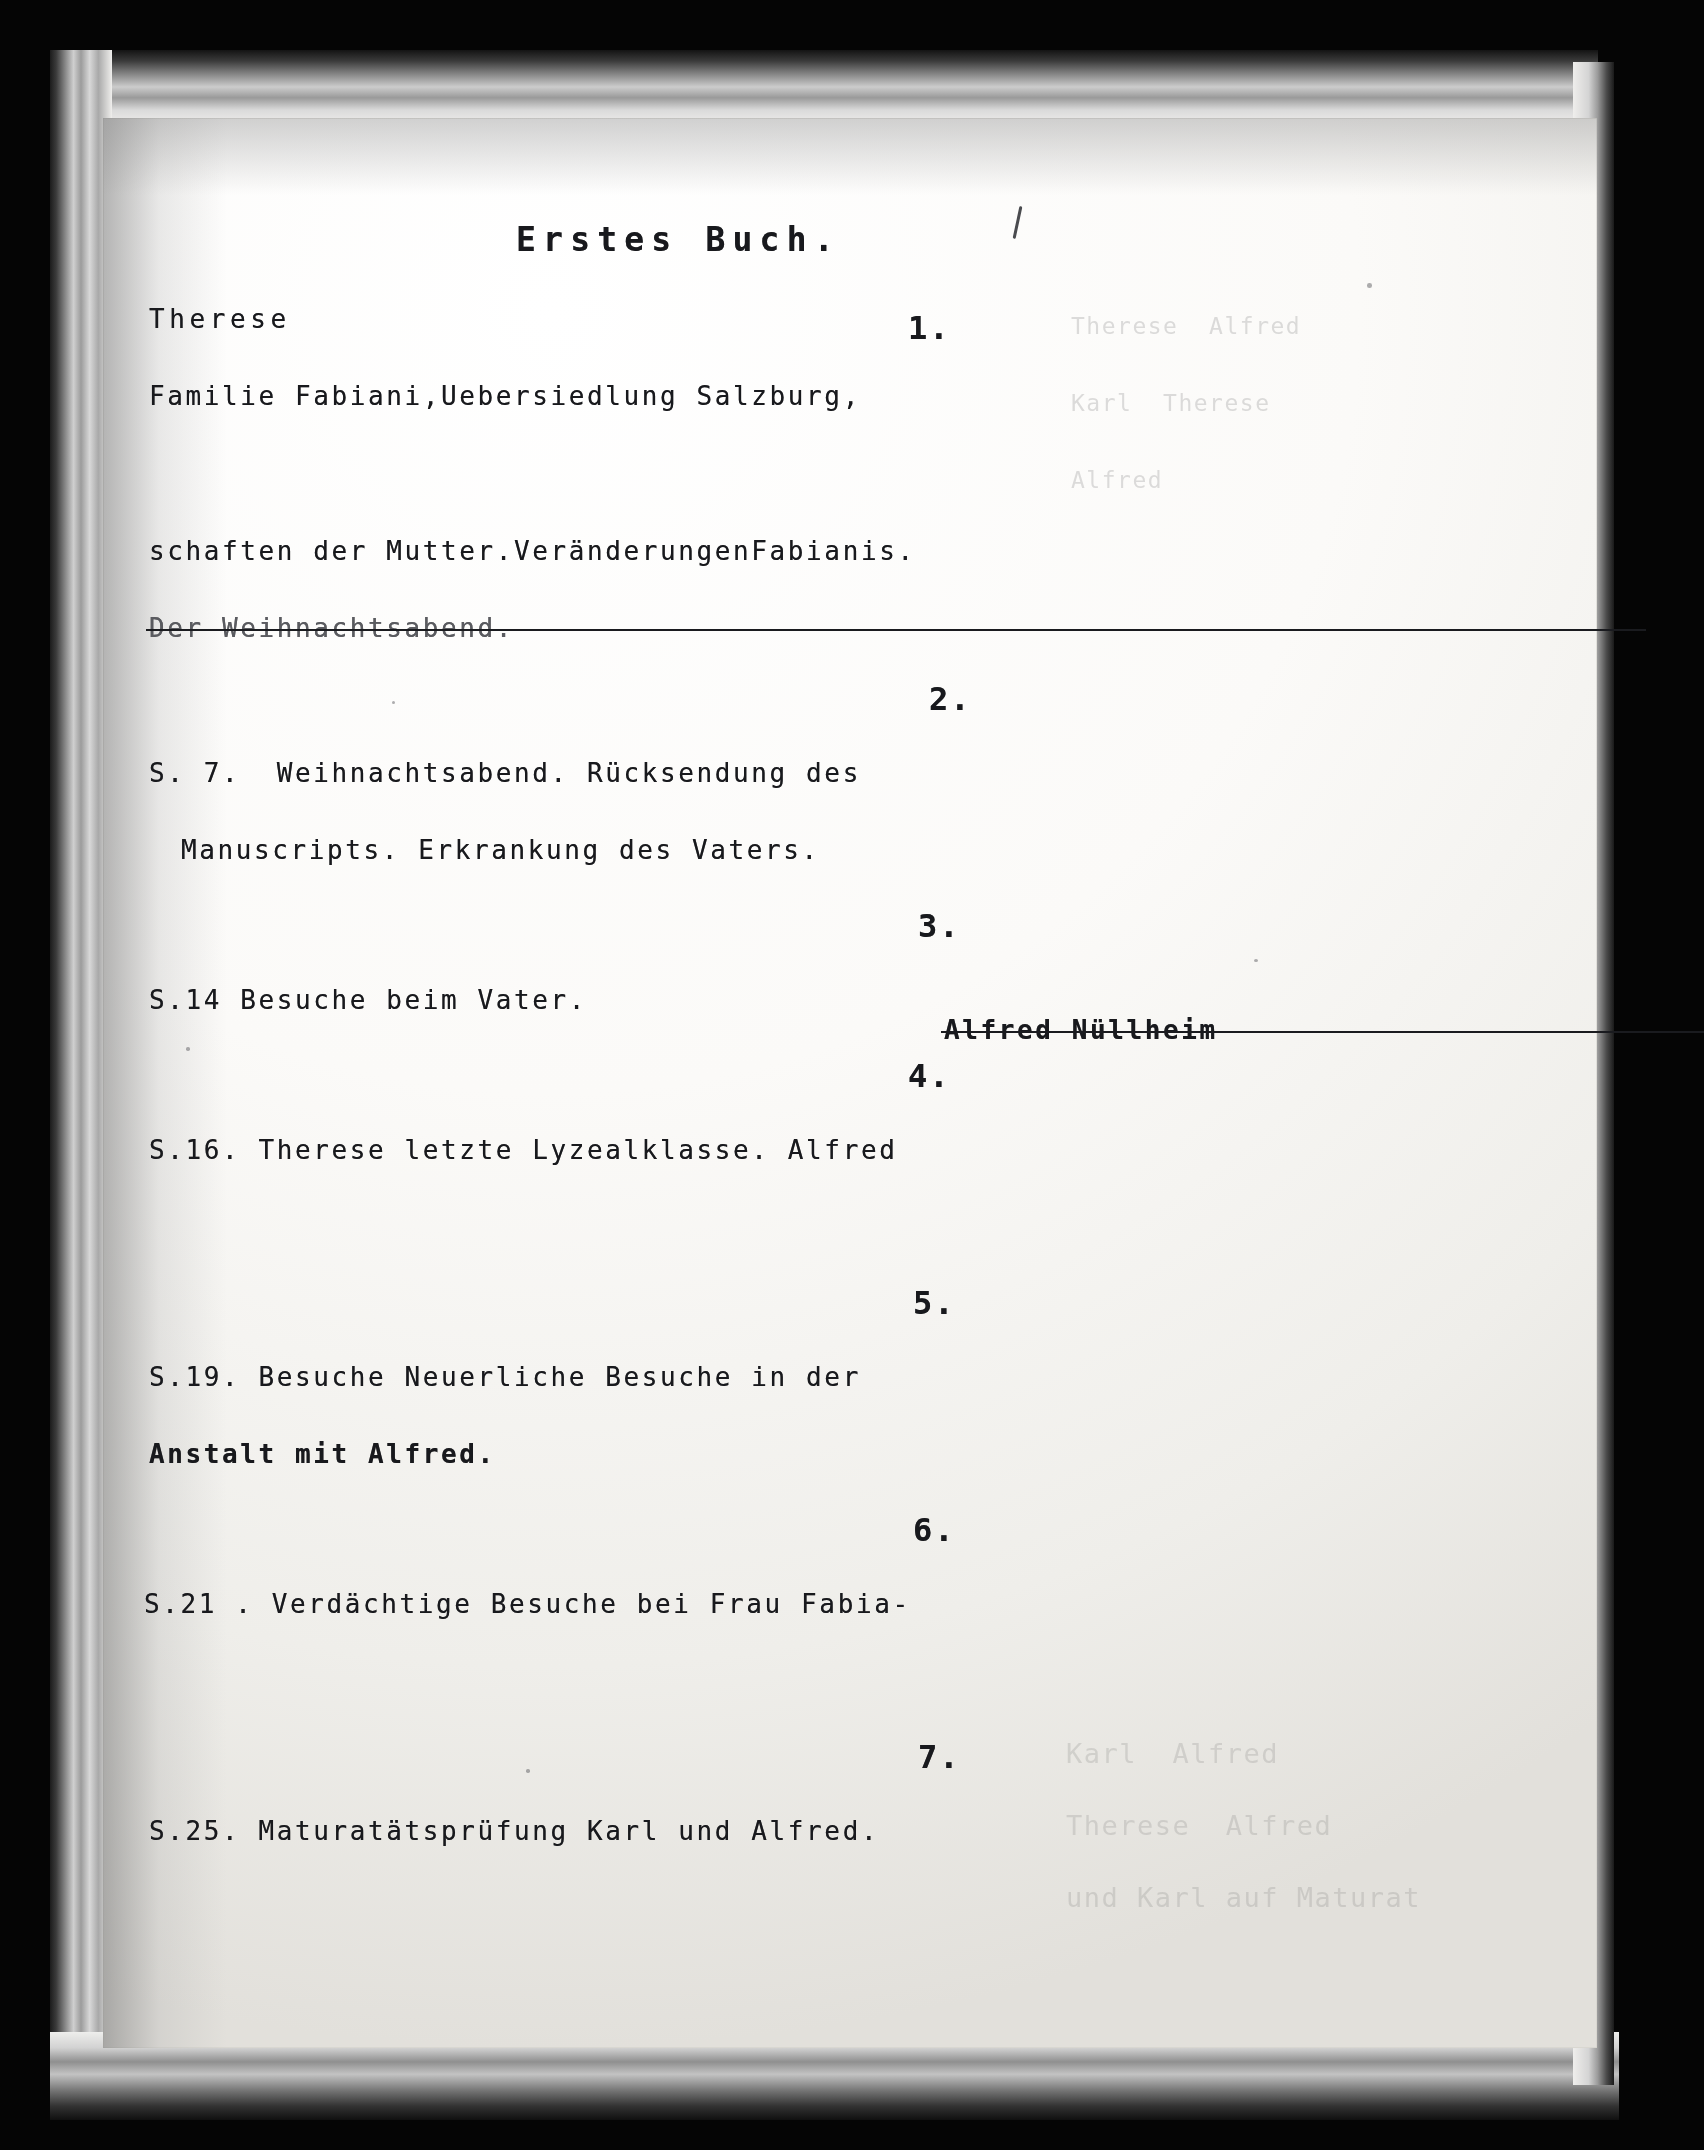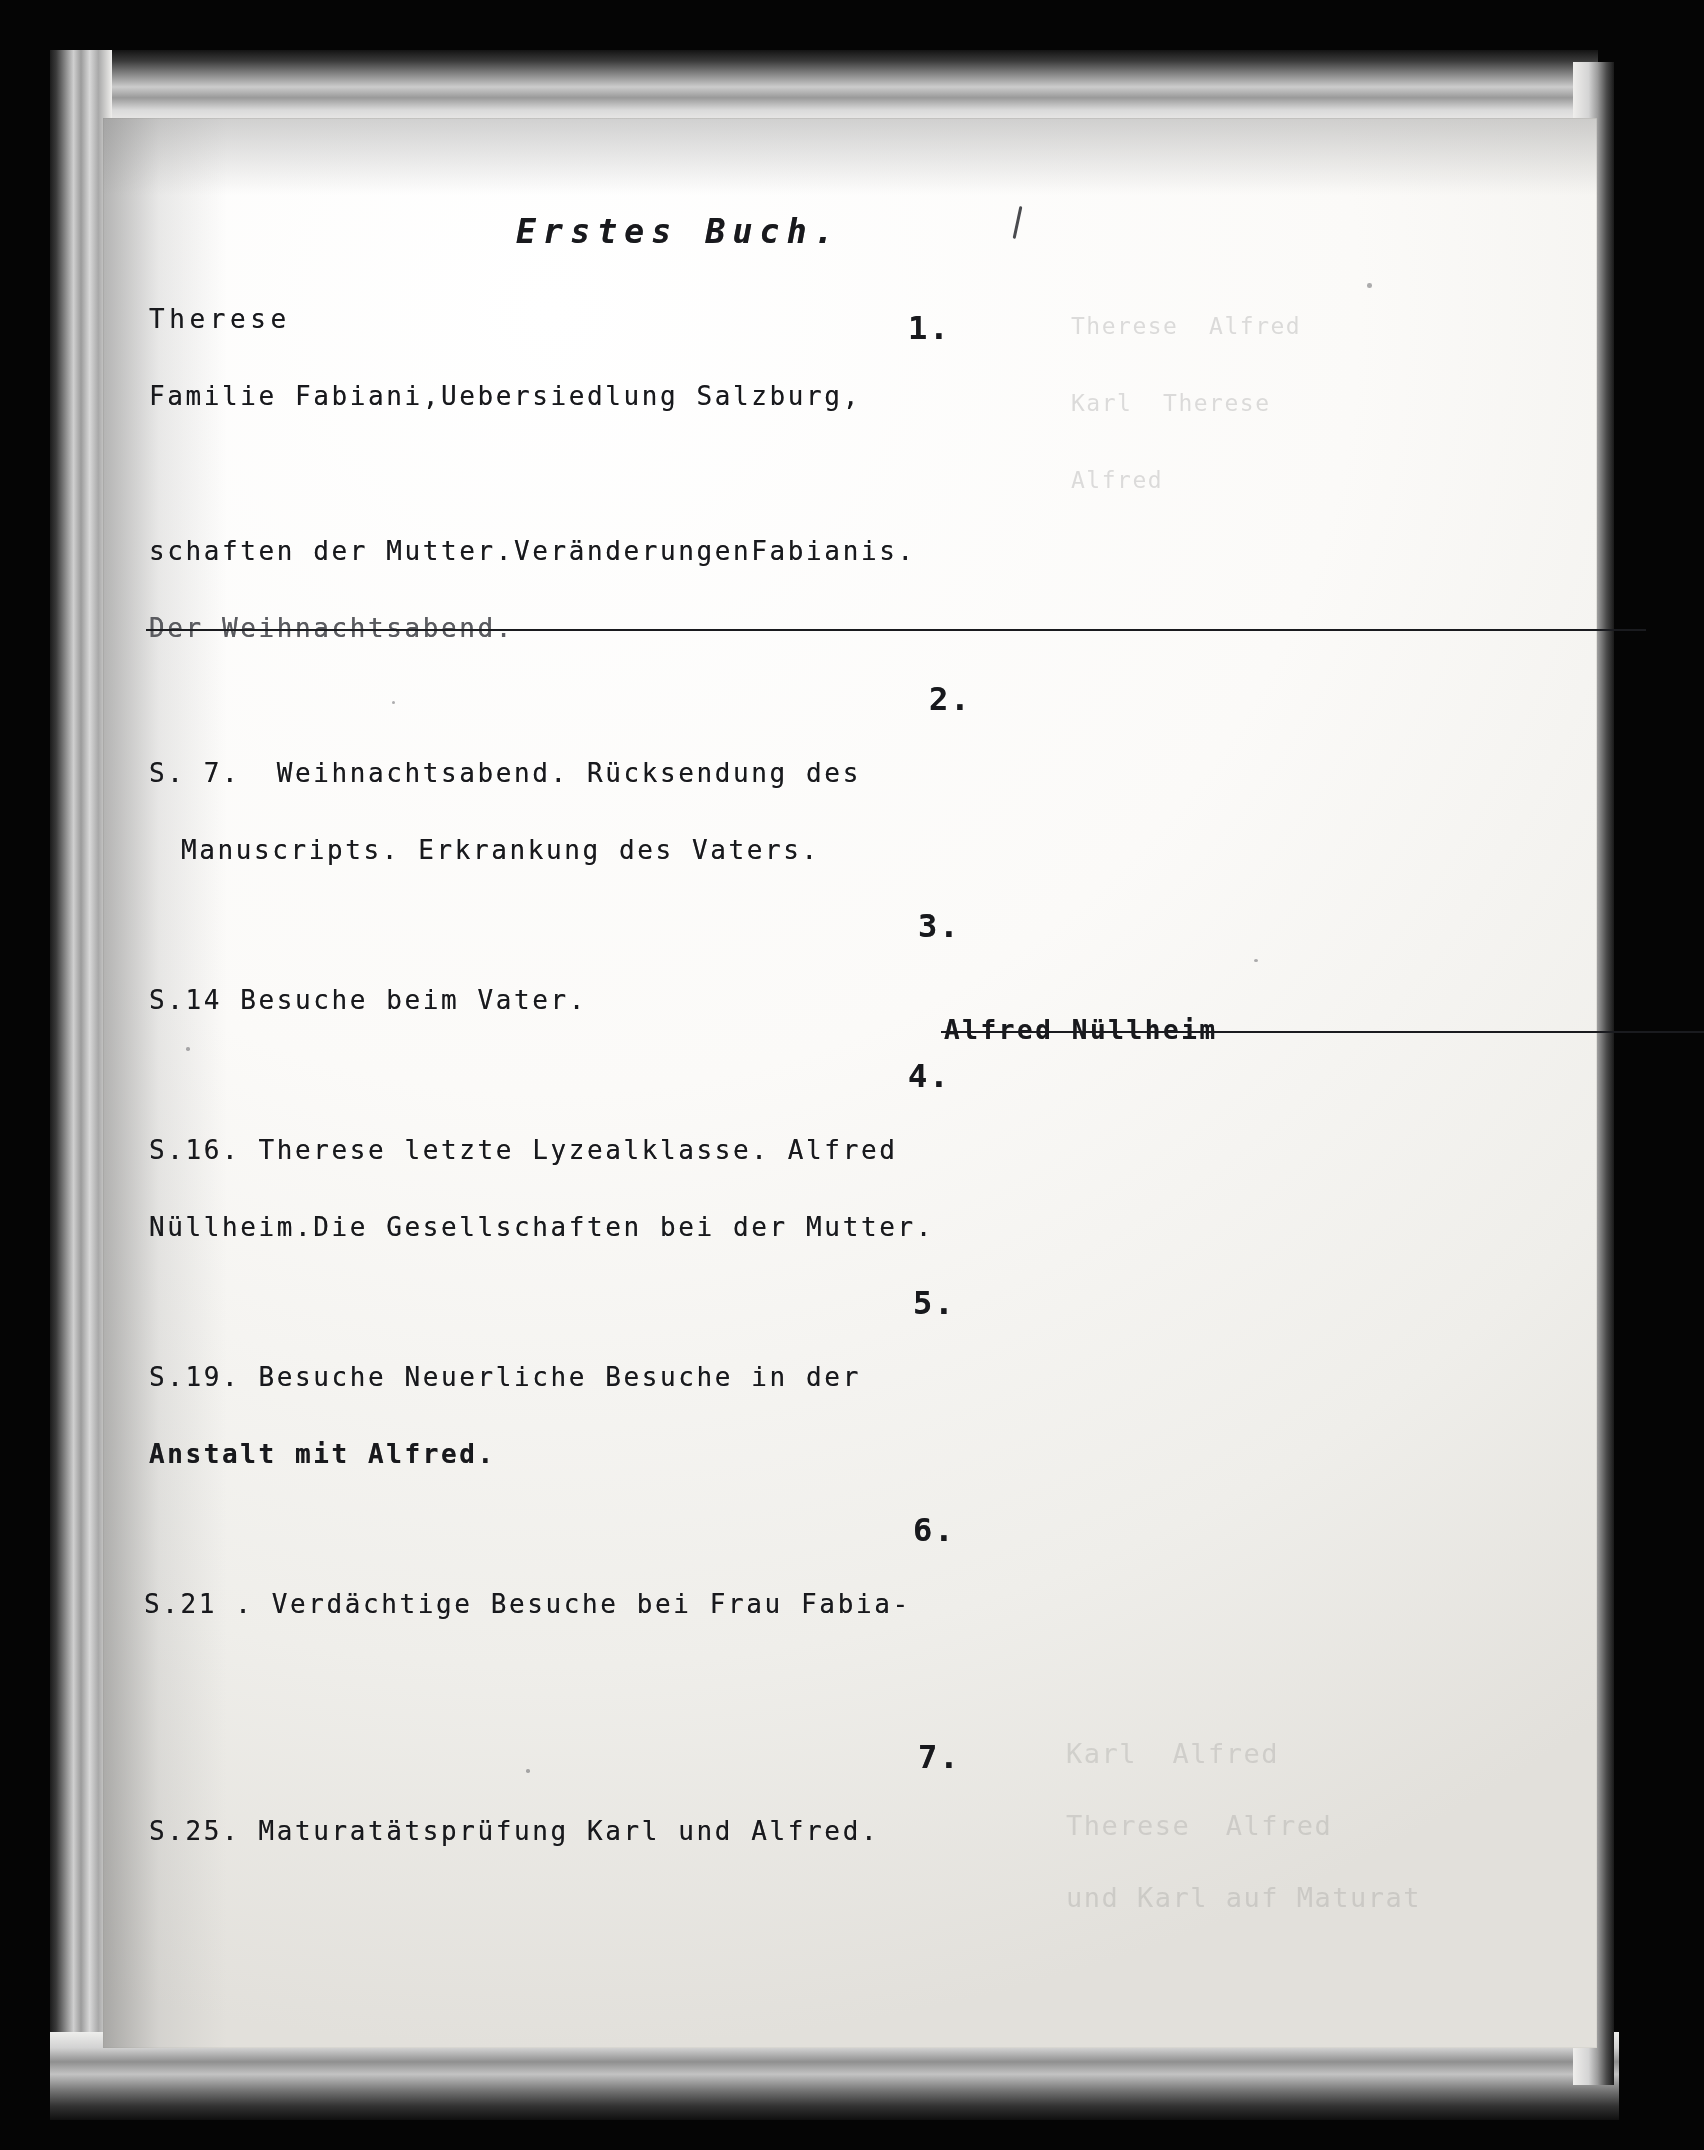--- a/index.html
+++ b/index.html
@@ -189,42 +189,41 @@
 
     <div class="bleed">Therese  Alfred
 Karl  Therese
 Alfred</div>
     <div class="bleed2">Karl  Alfred
 Therese  Alfred
 und Karl auf Maturat</div>
 
     <div id="typed">
 
-      <div class="line heading" style="left:413px; top:94px;font-style:italic;">Erstes Buch.</div>
+      <div class="line heading" style="left:413px; top:102px;">Erstes Buch.</div>
 
       <div class="pen-mark" style="left:913px; top:88px;"></div>
 
       <div class="line" style="left:46px; top:186px; letter-spacing:4.6px;">Therese</div>
 
       <div class="line num" style="left:805px; top:191px;">1.</div>
       <div class="line" style="left:46px; top:263px;">Familie Fabiani,Uebersiedlung Salzburg,</div>
       <div class="line" style="left:46px; top:418px;">schaften der Mutter.VeränderungenFabianis.</div>
       <div class="line strike faint" style="left:46px; top:495px;">Der Weihnachtsabend.</div>
 
       <div class="line num" style="left:826px; top:562px;">2.</div>
       <div class="line" style="left:46px; top:640px;">S. 7.  Weihnachtsabend. Rücksendung des</div>
       <div class="line" style="left:46px; top:717px;margin-left:32px;">Manuscripts. Erkrankung des Vaters.</div>
 
       <div class="line num" style="left:815px; top:789px;">3.</div>
       <div class="line" style="left:46px; top:867px;text-align:center;">S.14 Besuche beim Vater.</div>
       <div class="line strike" style="left:841px; top:867px; font-weight:700;">Alfred Nüllheim</div>
 
       <div class="line num" style="left:805px; top:939px;">4.</div>
       <div class="line" style="left:46px; top:1017px;">S.16. Therese letzte Lyzealklasse. Alfred</div>
-      <div class="line" style="left:46px; top:1094px;">Nüllheim.Die Gesellschaften bei der Mutter.</div>
 
       <div class="line num" style="left:810px; top:1166px;">5.</div>
       <div class="line" style="left:46px; top:1244px;">S.19. Besuche Neuerliche Besuche in der</div>
       <div class="line" style="left:46px; top:1321px;font-weight:bold;">Anstalt mit Alfred.</div>
 
       <div class="line num" style="left:810px; top:1393px;">6.</div>
       <div class="line" style="left:41px; top:1471px;">S.21 . Verdächtige Besuche bei Frau Fabia-</div>
 
       <div class="line num" style="left:815px; top:1620px;">7.</div>
       <div class="line" style="left:46px; top:1698px;">S.25. Maturatätsprüfung Karl und Alfred.</div>

